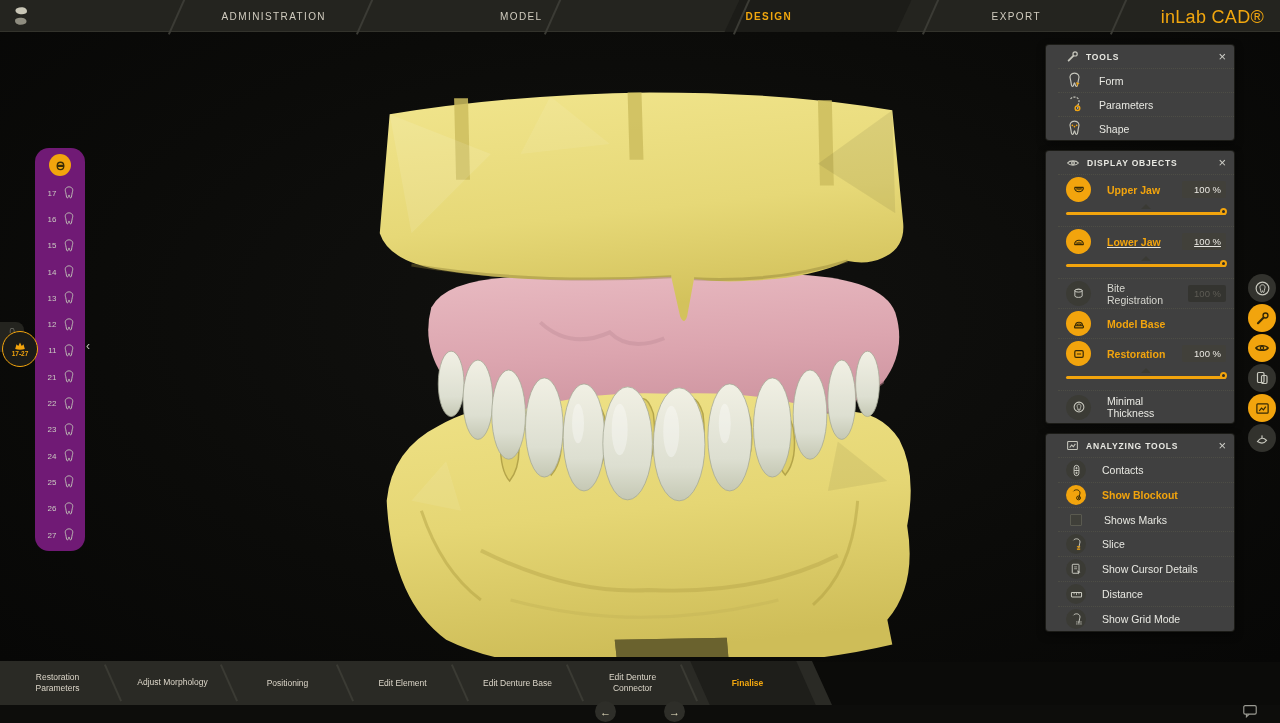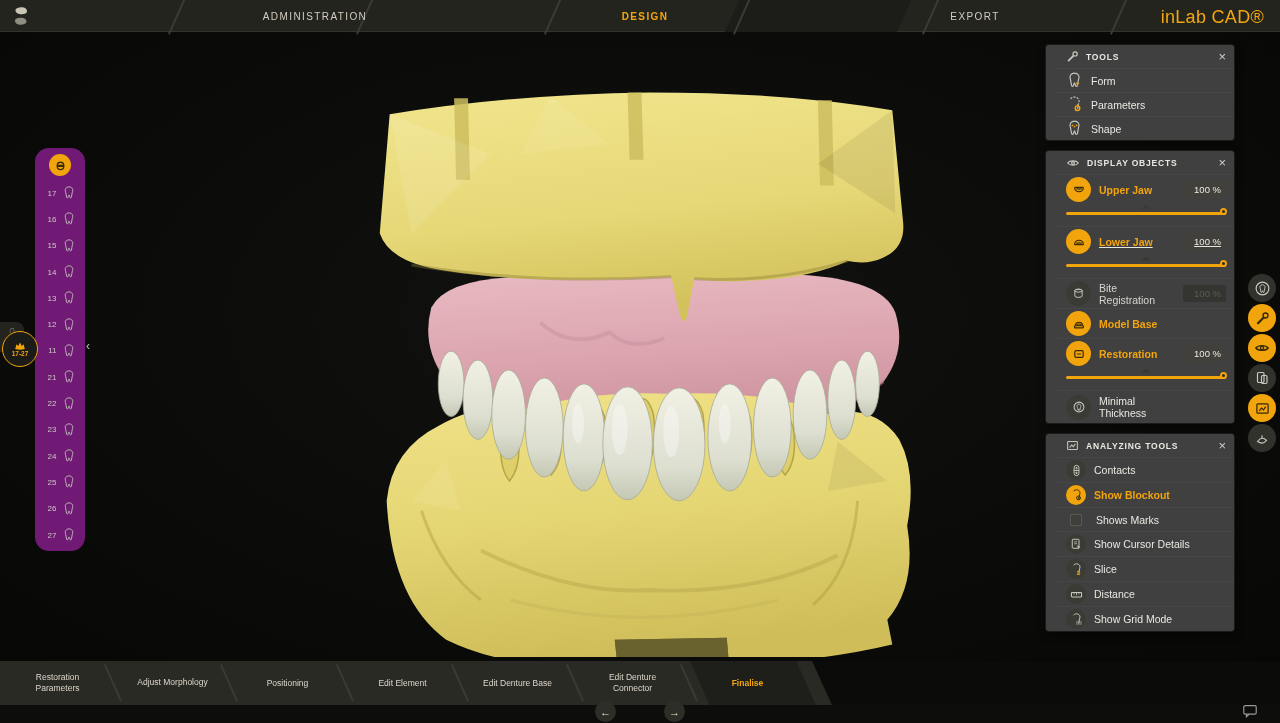--- a/index.html
+++ b/index.html
@@ -32,21 +32,21 @@
   .tb-badge{position:absolute;left:2px;top:331px;width:36px;height:36px;border-radius:50%;background:#1B1B17;border:1.5px solid #F2A40D;display:flex;flex-direction:column;align-items:center;justify-content:center;z-index:12;}
   .tb-badge .lbl{font-size:6.5px;color:#F2A40D;font-weight:bold;margin-top:-1px;}
   .tb-tab{position:absolute;left:0;top:322px;width:24px;height:30px;background:#24241F;border-radius:0 8px 8px 0;z-index:11;color:#8A8A80;font-size:10px;display:flex;align-items:flex-start;justify-content:center;padding-top:2px;}
   .tb-collapse{position:absolute;left:86px;top:339px;font-size:12px;color:#C2C2B9;z-index:11;}
   
   .panels{position:absolute;left:1046px;top:45px;width:188px;z-index:20;display:flex;flex-direction:column;}
   .panel{background:#404040;border-radius:3px;box-shadow:0 0 0 1px #1B1B17, 0 3px 8px rgba(0,0,0,.55);margin-bottom:11px;overflow:hidden;padding-left:12px;}
   .p-head{height:23px;display:flex;align-items:center;gap:7px;padding:0 8px;}
   .p-title{font-size:8.5px;font-weight:bold;letter-spacing:.8px;color:#E8E8E2;flex:1;}
   .p-close{font-size:13px;color:#CFCFC8;cursor:default;line-height:1;}
-  .p-row{min-height:24px;display:flex;align-items:center;gap:8px;padding:2px 8px;border-top:1px dotted #4D4D45;font-size:10.5px;color:#E8E8E2;}
+  .p-row{min-height:24px;display:flex;align-items:center;gap:16px;padding:2px 8px;border-top:1px dotted #4D4D45;font-size:10.5px;color:#E8E8E2;}
   .p-row .gold-label{color:#F2A40D;font-weight:bold;}
   .ticon{color:#C6C6BC;display:flex;}
   .circ{width:25px;height:25px;min-width:25px;border-radius:50%;display:flex;align-items:center;justify-content:center;}
   .circ.gold{background:#F2A40D;color:#382B06;}
   .circ.dark{background:#3B3B35;color:#C9C9BF;}
   .circ.sm{width:20px;height:20px;min-width:20px;}
   .val{margin-left:auto;width:44px;height:17px;background:#41403A;border-radius:2px;font-size:9.5px;color:#ECEAE4;display:flex;align-items:center;justify-content:flex-end;padding-right:5px;}
   .val.dim{background:#343430;color:#5D5B54;}
   .dim-row{color:#D6D6CF;}
   .slider{position:relative;height:15px;margin:1px 8px 6px 8px;}
@@ -79,20 +79,23 @@
 <div class="topbar">
   <svg class="logo" viewBox="0 0 22 22">
     <path d="M6.5 3.6C11.5 1 17 2.6 17 6.3c0 3-4.4 3.4-7.9 2.7C5.6 8.3 4.4 5.2 6.5 3.6Z" fill="#C9C6B6"></path>
     <path d="M15.5 18.4C10.5 21 5 19.4 5 15.7c0-3 4.4-3.4 7.9-2.7 3.5.7 4.7 3.8 2.6 5.4Z" fill="#8F8D80"></path>
   </svg>
   <div class="nav">
     <div class="nav-hl" style="left:582px;width:172px;"></div>
     <div class="nav-tab">
         <span>ADMINISTRATION</span>
       </div>
+    <div class="nav-tab">
+        <span>MODEL</span>
+      </div>
     <div class="nav-tab active">
         <span>DESIGN</span>
       </div>
     <div class="nav-tab">
         <span>EXPORT</span>
       </div>
   </div>
   <div class="tb-sep" style="left:176px"></div>
   <div class="tb-sep" style="left:364px"></div>
   <div class="tb-sep" style="left:552px"></div>
@@ -446,38 +449,38 @@
           </svg>
         </span>
       <span class="gold-label">Show Blockout</span>
     </div>
     <div class="p-row">
       <span class="checkbox"></span>
       <span>Shows Marks</span>
     </div>
     <div class="p-row">
       <span class="circ dark sm">
-          <svg width="12" height="13" viewBox="0 0 16 17" fill="none" stroke="currentColor" stroke-width="1.3">
-            <rect x="3" y="1.5" width="9" height="12" rx="1"></rect>
-            <path d="M5.5 5h4M5.5 7.5h4" stroke-width="1"></path>
-            <path d="M9.5 9.5 14 12l-2.2.6-.6 2.4Z" fill="currentColor" stroke="none"></path>
-          </svg>
-        </span>
-      <span>Show Cursor Details</span>
-    </div>
-    <div class="p-row">
-      <span class="circ dark sm">
           <svg width="13" height="13" viewBox="0 0 16 16" fill="none" stroke="currentColor" stroke-width="1.2">
             <path d="M4.3 2.8C5.2 1.5 6.6 1 8 1s2.8.5 3.7 1.8c.9 1.3.6 2.9.1 4.4-.5 1.5-.6 3.9-1 5.4"></path>
             <g stroke="#F2A40D">
               <path d="M8.5 10.5h4M8.5 12.5h4M8.5 14.2h4" stroke-width="1"></path>
             </g>
           </svg>
         </span>
       <span>Slice</span>
+    </div>
+    <div class="p-row">
+      <span class="circ dark sm">
+          <svg width="12" height="13" viewBox="0 0 16 17" fill="none" stroke="currentColor" stroke-width="1.3">
+            <rect x="3" y="1.5" width="9" height="12" rx="1"></rect>
+            <path d="M5.5 5h4M5.5 7.5h4" stroke-width="1"></path>
+            <path d="M9.5 9.5 14 12l-2.2.6-.6 2.4Z" fill="currentColor" stroke="none"></path>
+          </svg>
+        </span>
+      <span>Show Cursor Details</span>
     </div>
     <div class="p-row">
       <span class="circ dark sm">
           <svg width="13" height="13" viewBox="0 0 16 16" fill="none" stroke="currentColor" stroke-width="1.3">
             <rect x="1.8" y="5.5" width="12.4" height="5.5" rx="0.8"></rect>
             <path d="M5 5.5v2.4M8 5.5v3.2M11 5.5v2.4" stroke-width="1"></path>
           </svg>
         </span>
       <span>Distance</span>
     </div>

